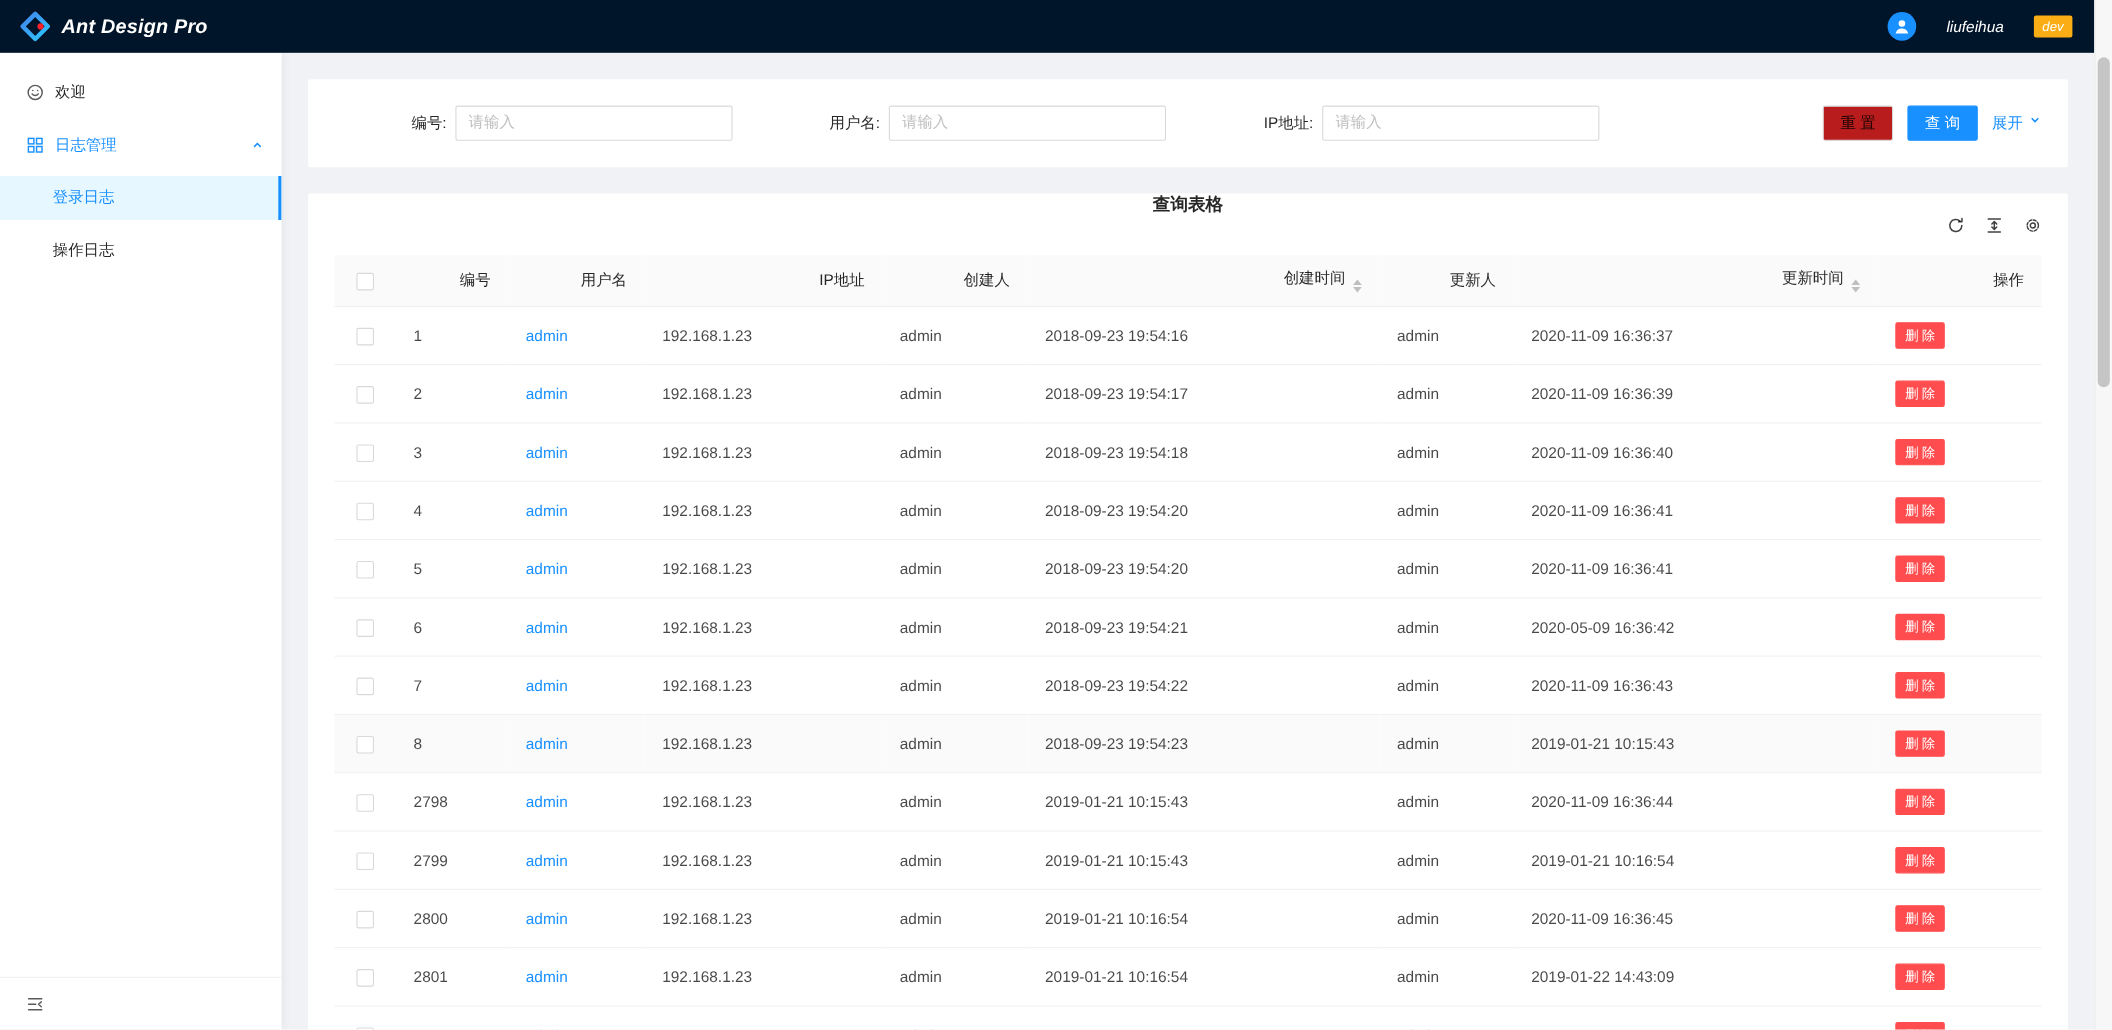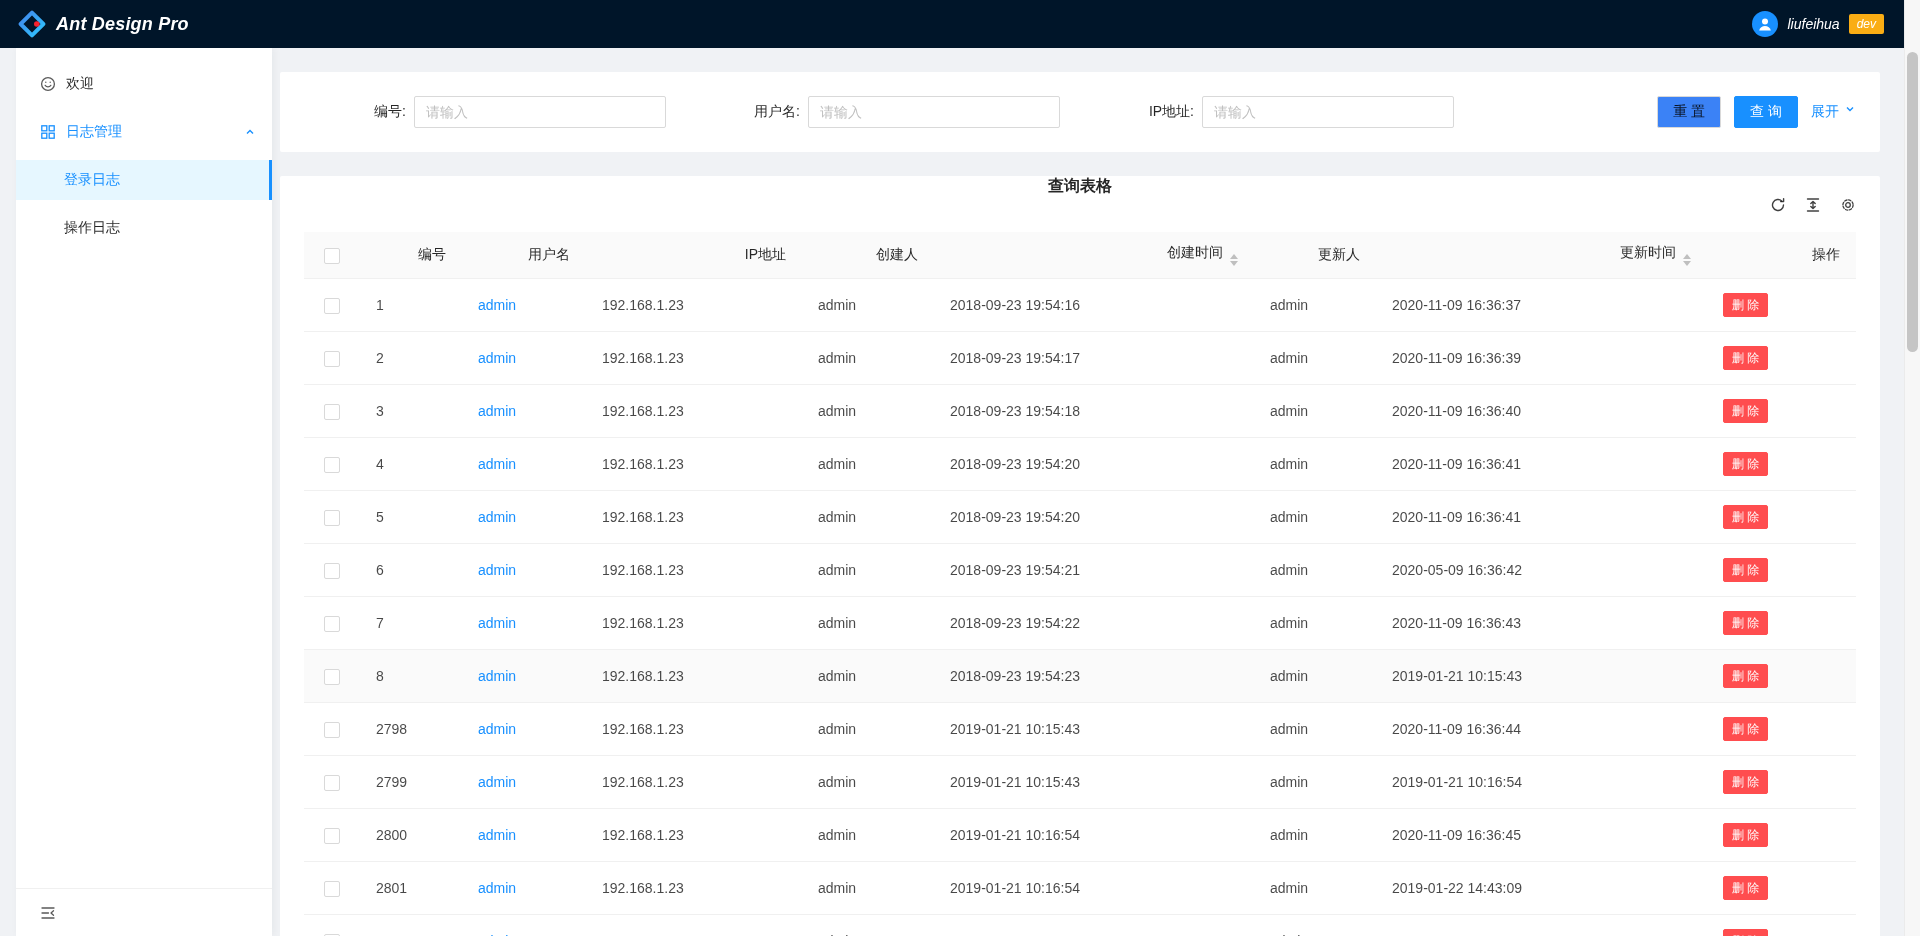--- a/index.html
+++ b/index.html
@@ -21,27 +21,27 @@
   }
   
   .header{
     position:absolute;top:0;left:0;width:1904px;height:48px;
     background:var(--header-bg);
     display:flex;align-items:center;justify-content:space-between;
     padding:0 20px 0 18px;z-index:10;font-style:italic;
   }
   .logo-area{display:flex;align-items:center;gap:10px;cursor:pointer;}
   .logo-title{color:#fff;font-size:18px;font-weight:700;letter-spacing:.2px;}
-  .header-right{display:flex;align-items:center;gap:9px;cursor:pointer;justify-content:center;}
+  .header-right{display:flex;align-items:center;gap:27px;cursor:pointer;justify-content:center;}
   .avatar{width:26px;height:26px;border-radius:50%;background:var(--primary);display:flex;align-items:center;justify-content:center;overflow:hidden;}
   .username{color:#fff;font-size:14px;}
   .env-tag{background:var(--tag-bg);color:#fff;font-size:12px;line-height:20px;padding:0 8px;border-radius:2px;}
   
   .sidebar{
-    position:absolute;top:48px;left:16px;width:256px;height:888px;
+    position:absolute;top:48px;left:0;width:256px;height:888px;
     background:#fff;box-shadow:2px 0 8px rgba(29,35,41,.05);
     display:flex;flex-direction:column;z-index:5;
   }
   .menu{flex:1;padding-top:12px;overflow:hidden;}
   .menu-item,.submenu-item{
     height:40px;margin:4px 0 8px 0;padding:0 16px 0 24px;
     display:flex;align-items:center;gap:10px;
     font-size:14px;color:rgba(0,0,0,.85);cursor:pointer;position:relative;
   }
   .menu-item .mi-icon{width:16px;height:16px;display:inline-flex;color:rgba(0,0,0,.65);}
@@ -62,27 +62,27 @@
     padding:24px 24px 0 24px;overflow:hidden;
   }
   .card{background:#fff;border-radius:2px;gap:38px;}
   
   .filter-card{padding:24px;display:flex;align-items:center;}
   .filter-field{display:flex;align-items:center;width:362px;margin-right:32px;flex:none;}
   .filter-label{width:110px;text-align:right;padding-right:8px;color:rgba(0,0,0,.85);flex:none;}
   .filter-input{
     width:252px;height:32px;border:1px solid #d9d9d9;border-radius:2px;
     padding:4px 11px;font-size:14px;color:rgba(0,0,0,.85);outline:none;
-    font-family:Liberation Sans, sans-serif;
+    font-family:Liberation Serif, serif;
   }
   .filter-input::placeholder{color:#bfbfbf;}
   .filter-actions{margin-left:auto;display:flex;align-items:center;gap:13px;}
   .btn{
     height:32px;padding:4px 15px;border-radius:2px;font-size:14px;cursor:pointer;
-    border:1px solid #d9d9d9;background:#3b82f6;color:rgba(0,0,0,.85);font-family:inherit;
+    border:1px solid #d9d9d9;background:#b91c1c;color:rgba(0,0,0,.85);font-family:inherit;
   }
   .btn-primary{background:var(--primary);border-color:var(--primary);color:#fff;}
   .expand-link{color:var(--primary);display:inline-flex;align-items:flex-start;gap:5px;cursor:pointer;font-size:14px;}
   
   .table-card{margin-top:24px;padding-bottom:24px;}
   .table-toolbar{height:56px;padding:0 24px;display:flex;align-items:center;flex-direction:column;}
   .table-title{font-size:16px;font-weight:600;color:rgba(0,0,0,.85);}
   .toolbar-icons{margin-left:auto;display:flex;align-items:center;gap:19px;color:rgba(0,0,0,.75);}
   .toolbar-icons .tbi{display:inline-flex;cursor:pointer;}
   table{width:1552px;margin:0 24px;border-collapse:collapse;table-layout:fixed;}

